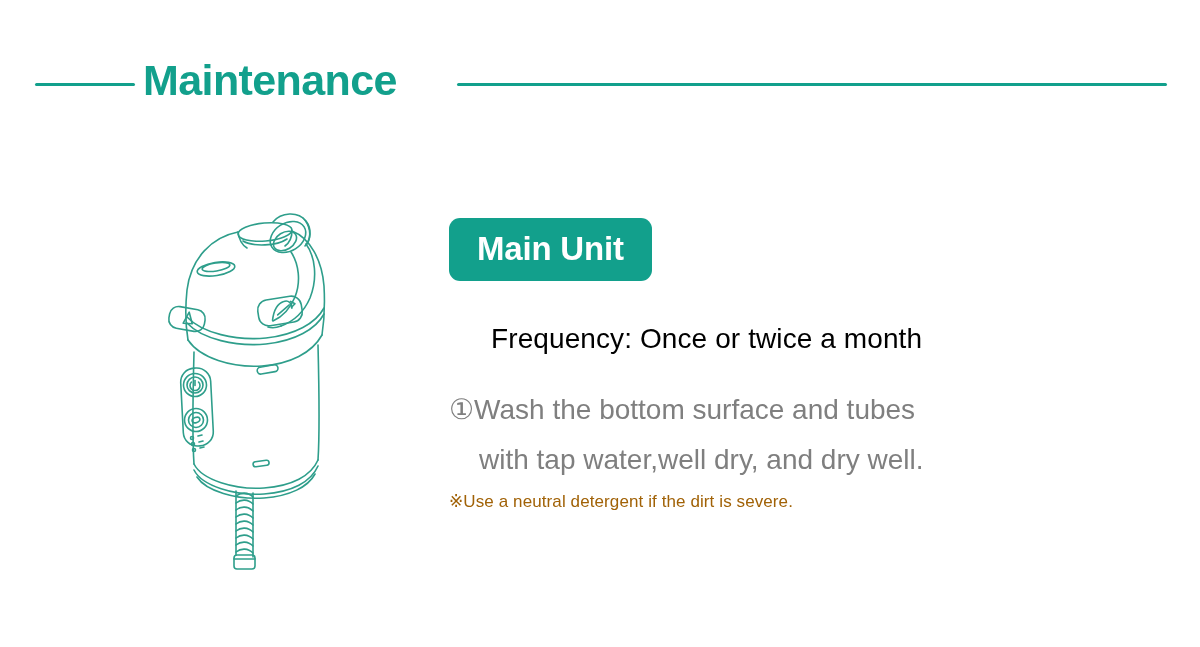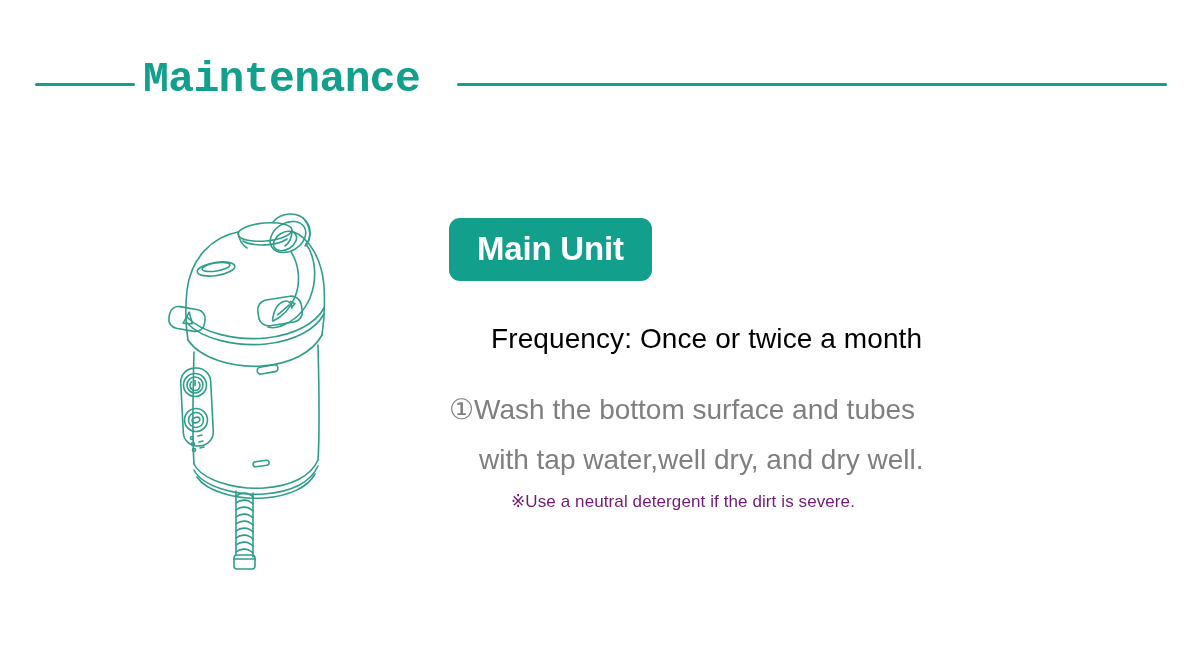--- a/index.html
+++ b/index.html
@@ -20,21 +20,20 @@
     overflow: hidden;
   }
 
   
   #header {
     position: absolute;
     left: 0;
     top: 55px;
     width: 1200px;
     height: 60px;
-    font-family: Liberation Mono, monospace;
   }
   .rule {
     position: absolute;
     top: 28px;
     height: 3px;
     background: #12A08C;
     border-radius: 2px;
   }
   #rule-left  { left: 35px;  width: 100px; }
   #rule-right { left: 457px; width: 710px; }
@@ -96,23 +95,22 @@
     margin-top: 30px;
     font-size: 28px;
     color: #7f7f7f;
     line-height: 1.78;
     font-weight: 400;
   }
   .step-line-2 { display: block; padding-left: 30px; }
 
   #note-line {
     margin-top: 6px;
-    margin-left: 62px;
     font-size: 17px;
-    color: #701a75;
+    color: #a16207;
     letter-spacing: 0.1px;
     white-space: nowrap;
     font-weight: 400;
   }
 </style>
 </head>
 <body>
 
 <div id="page">
 

